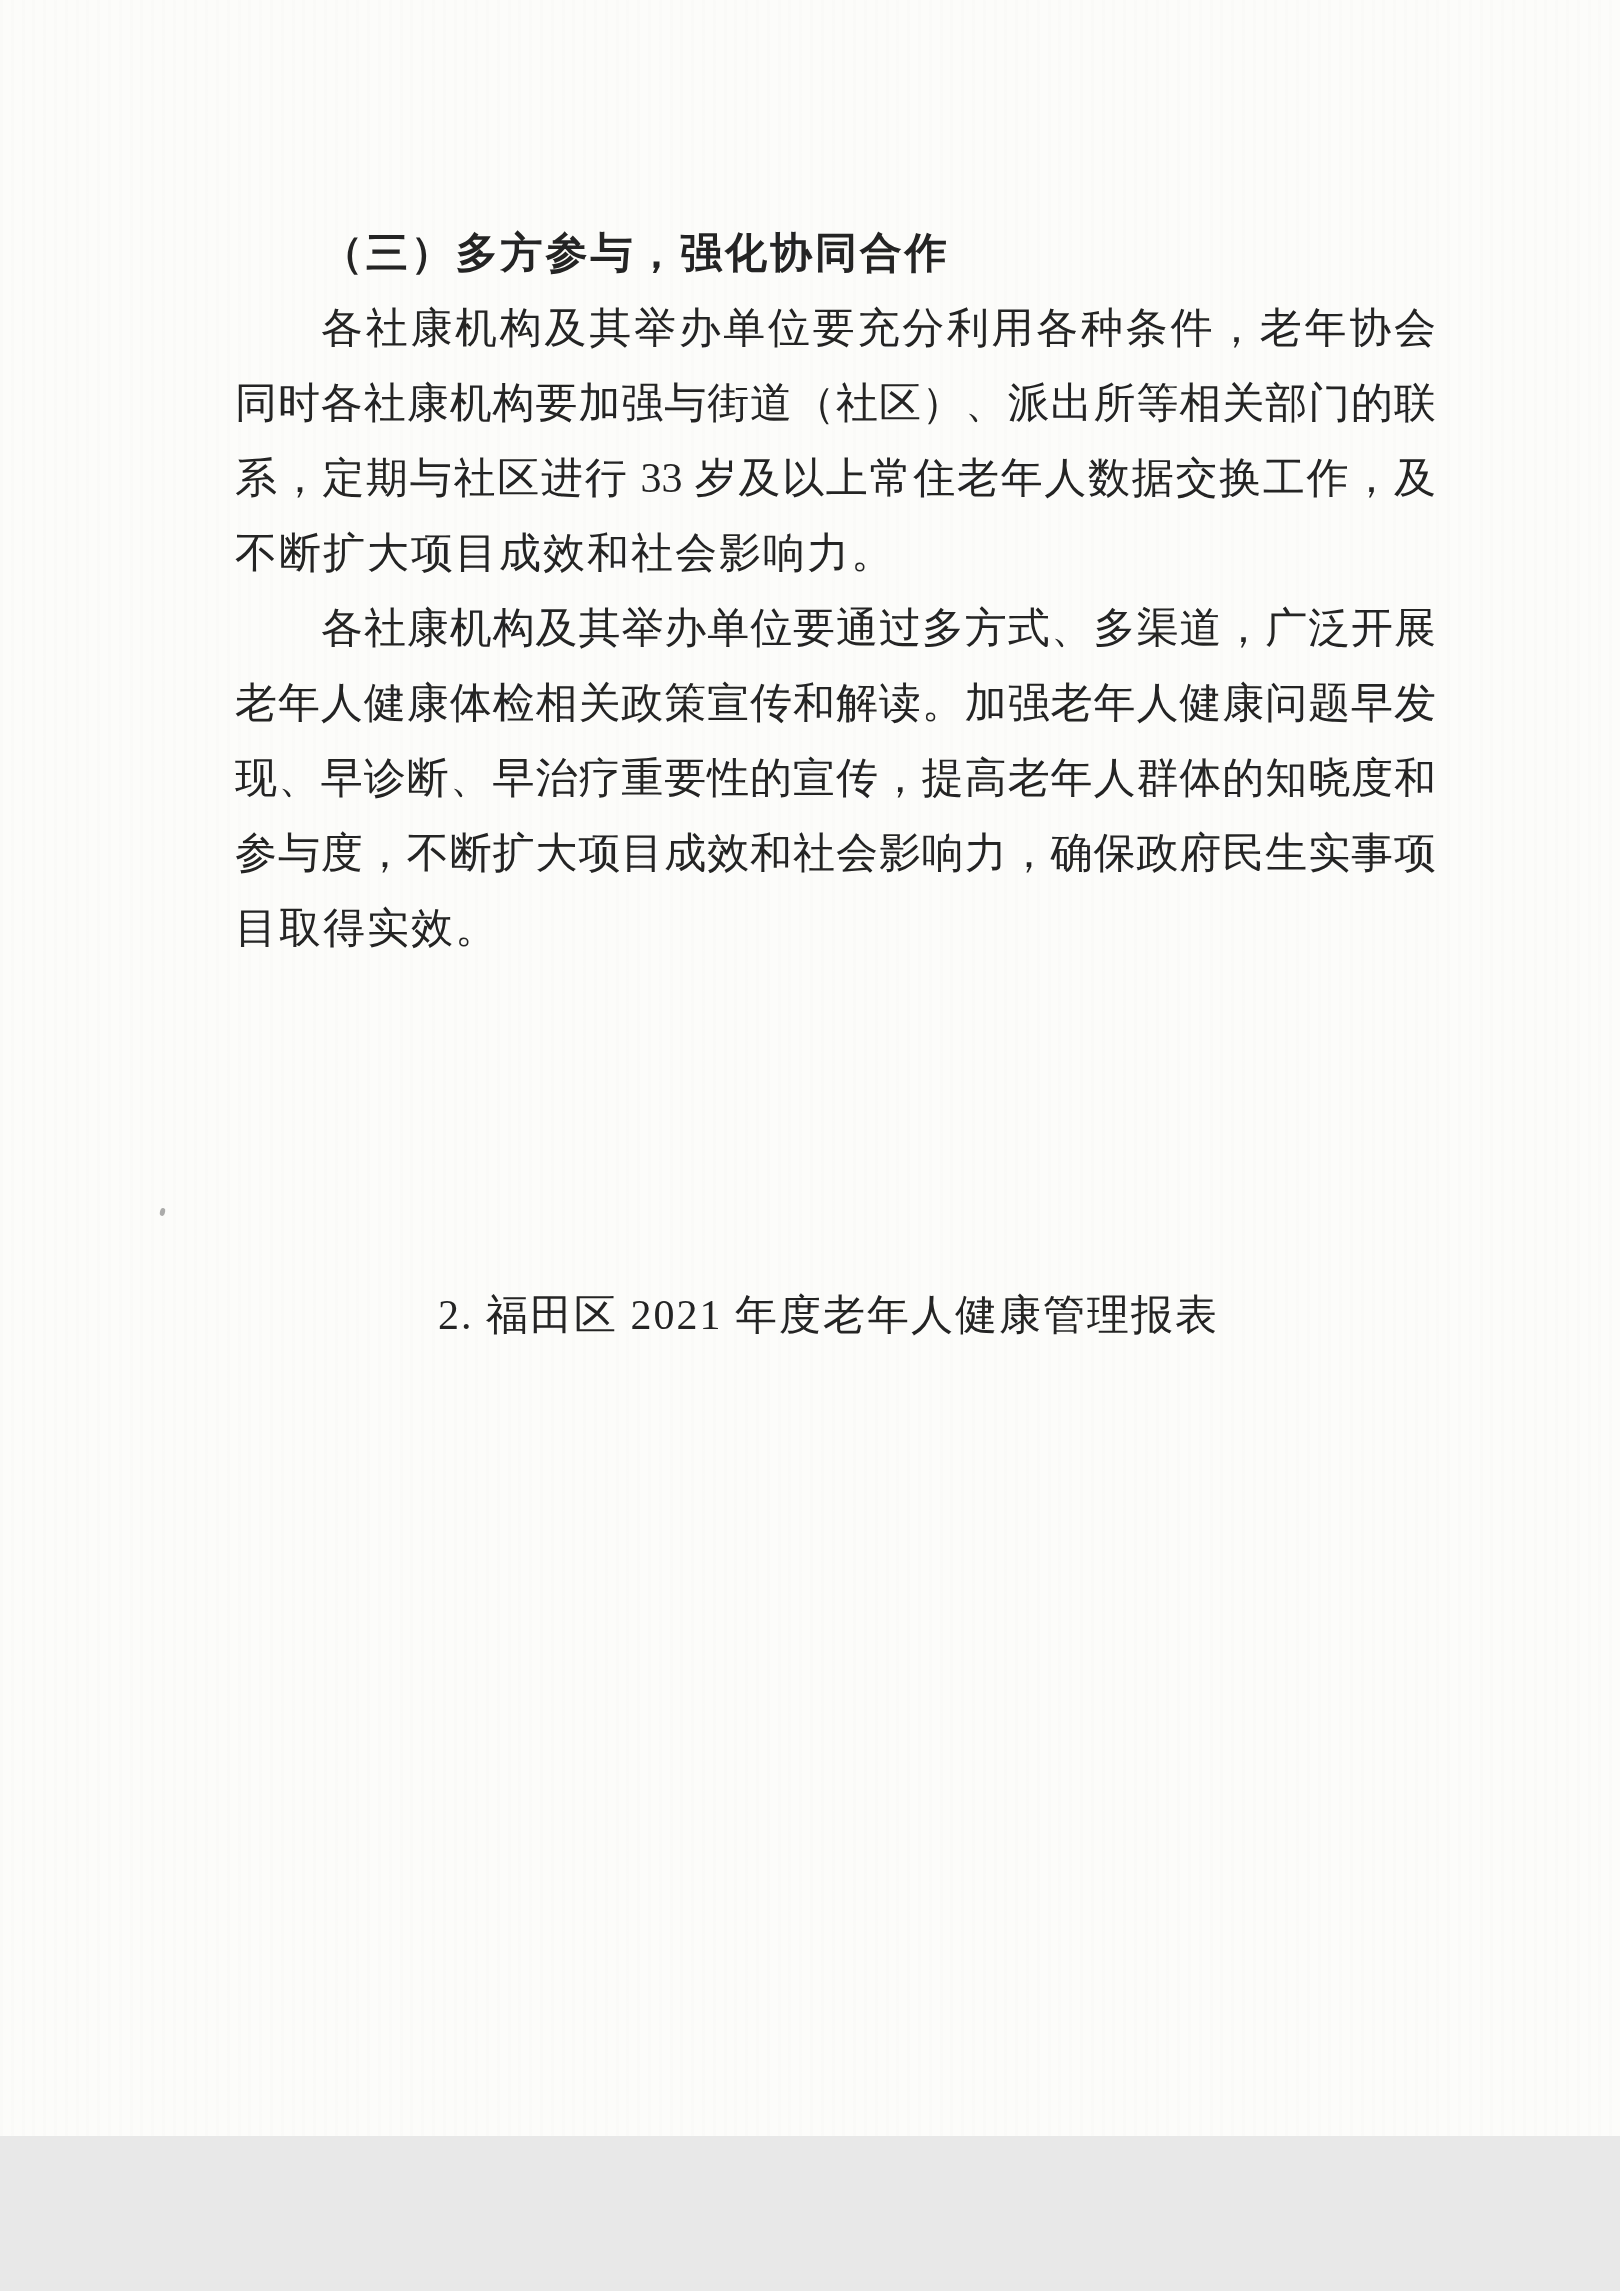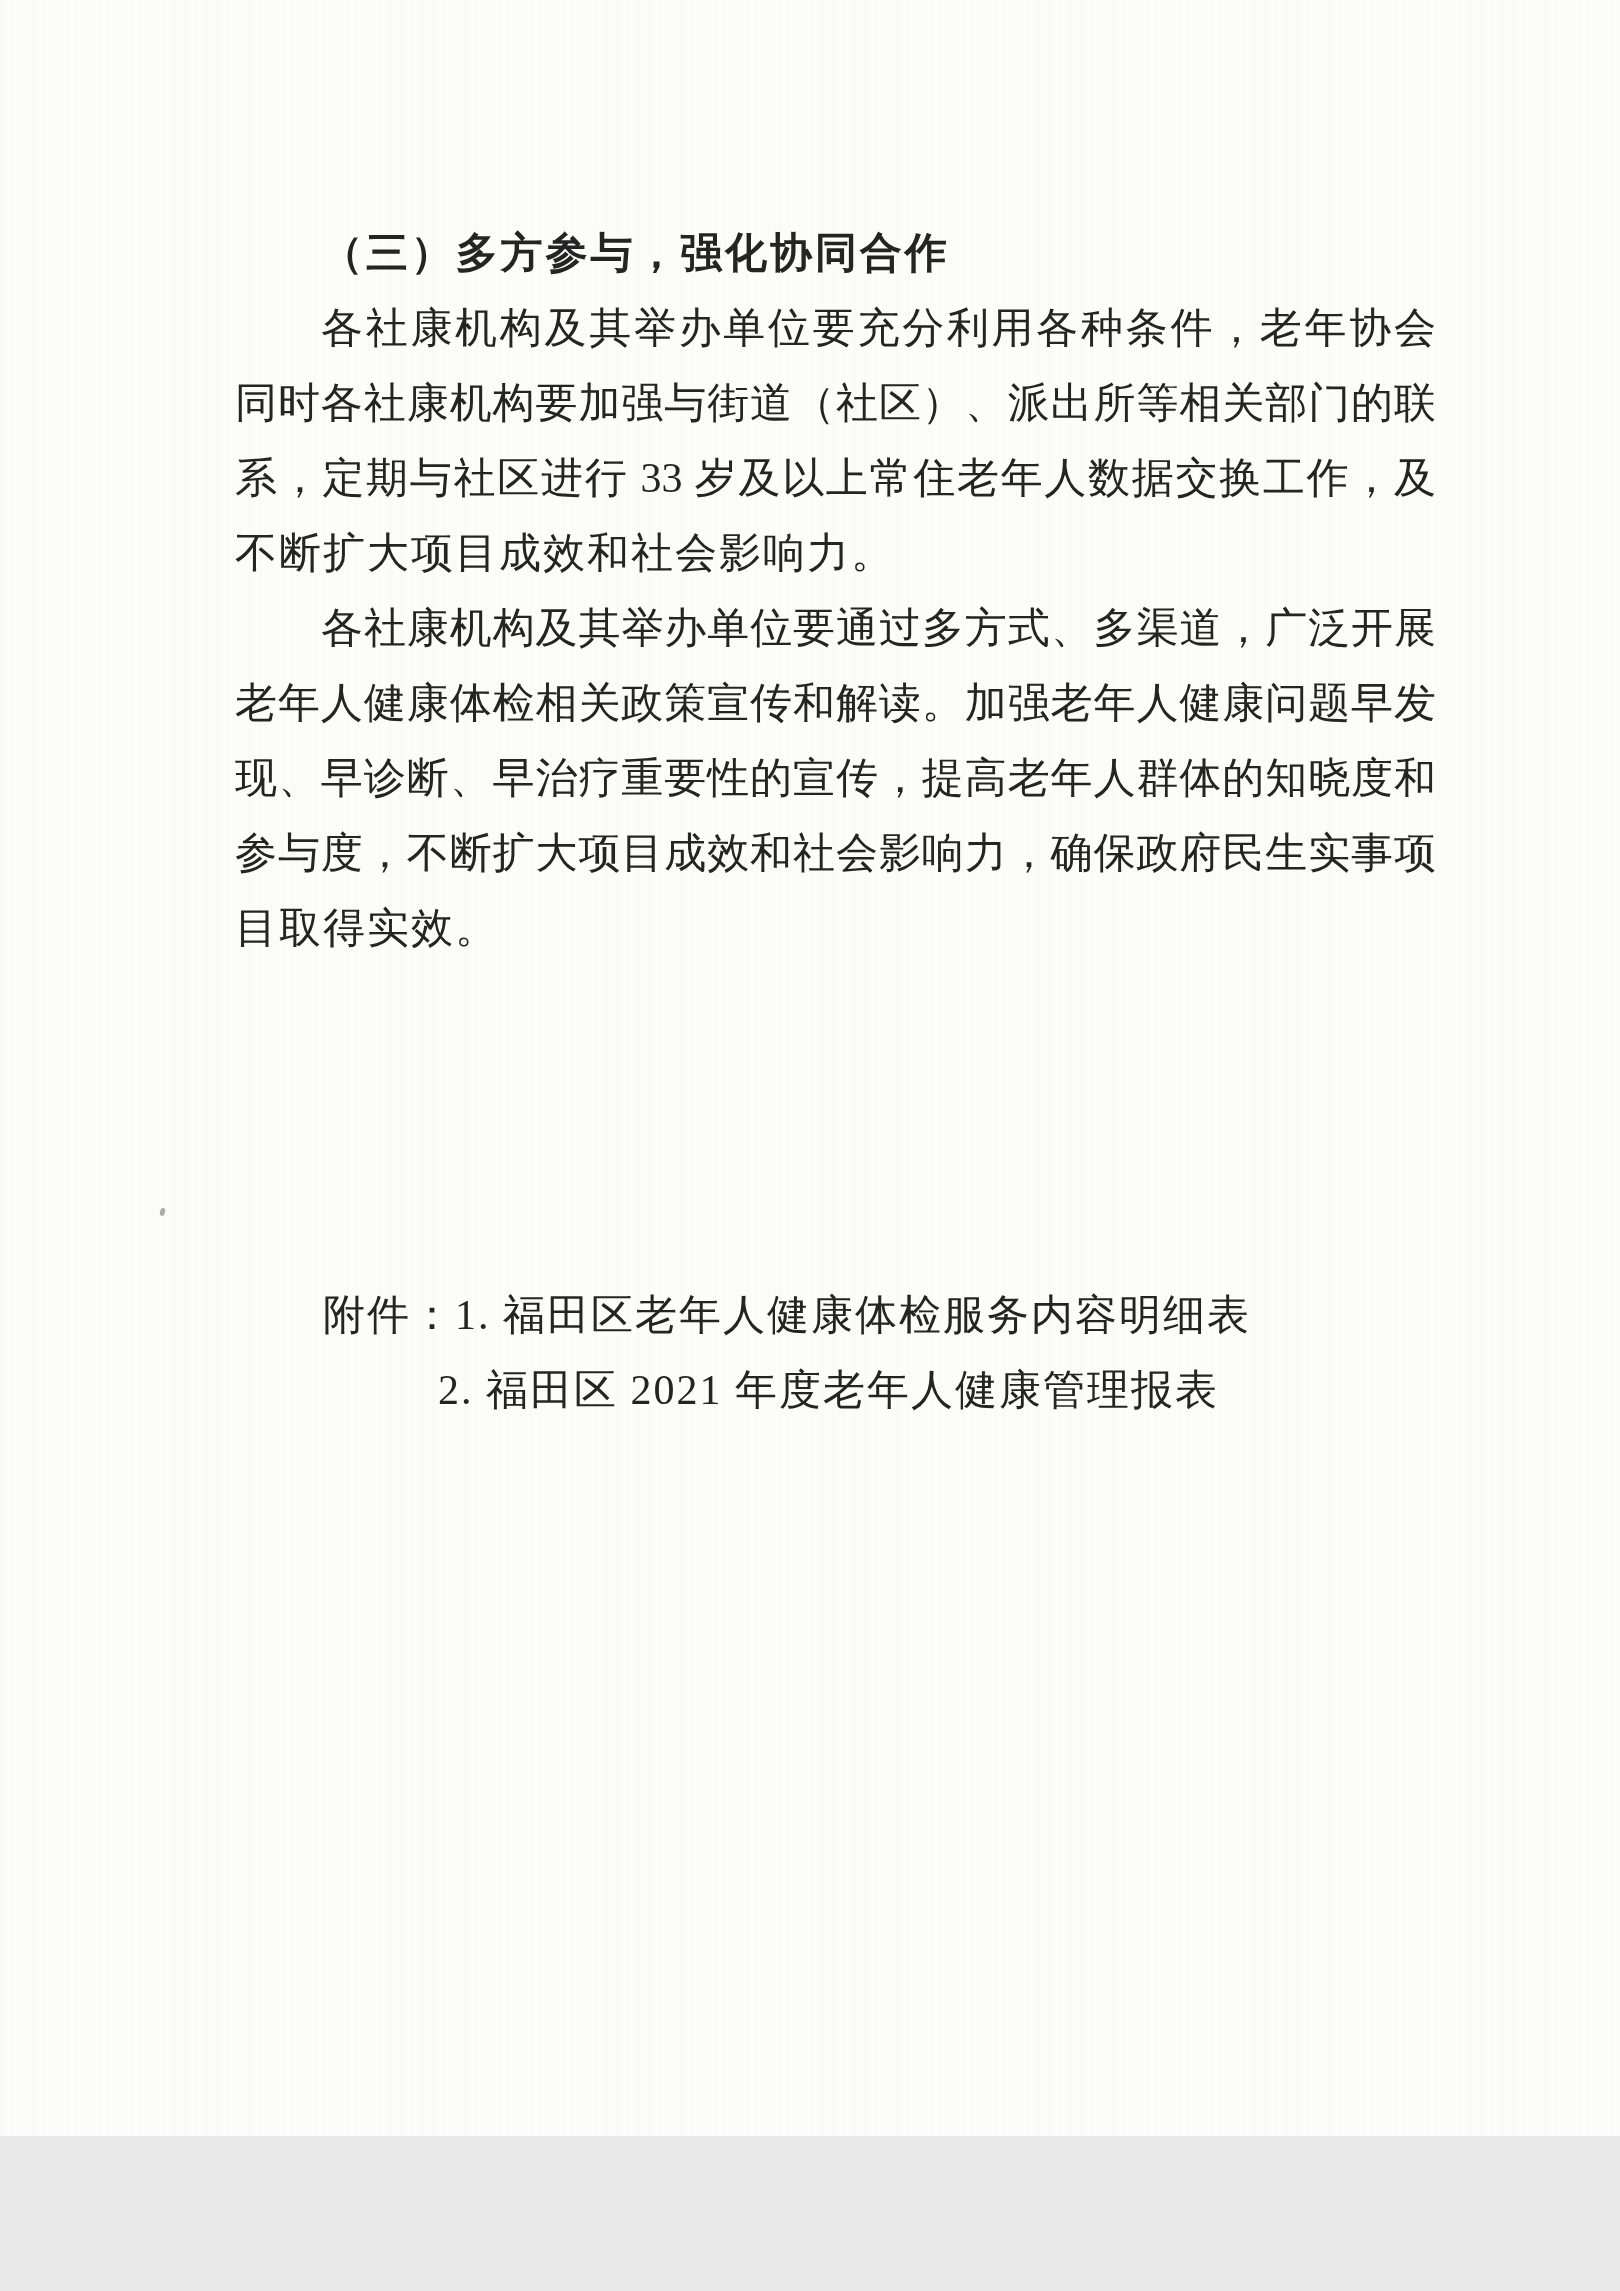--- a/index.html
+++ b/index.html
@@ -92,21 +92,20 @@
     <div class="line j">系，定期与社区进行 33 岁及以上常住老年人数据交换工作，及</div>
     <div class="line">不断扩大项目成效和社会影响力。</div>
     <div class="line j ind">各社康机构及其举办单位要通过多方式、多渠道，广泛开展</div>
     <div class="line j">老年人健康体检相关政策宣传和解读。加强老年人健康问题早发</div>
     <div class="line j">现、早诊断、早治疗重要性的宣传，提高老年人群体的知晓度和</div>
     <div class="line j">参与度，不断扩大项目成效和社会影响力，确保政府民生实事项</div>
     <div class="line">目取得实效。</div>
   </div>
 
   <div class="attach-block">
-    <div class="line attach1">附件：1. 福田区老年人健康体检服务内容明细表</div>
     <div class="line attach2">2. 福田区 2021 年度老年人健康管理报表</div>
   </div>
 
   <div class="speck"></div>
 
   <div class="page-number">6</div>
 
 </div>
 
 

